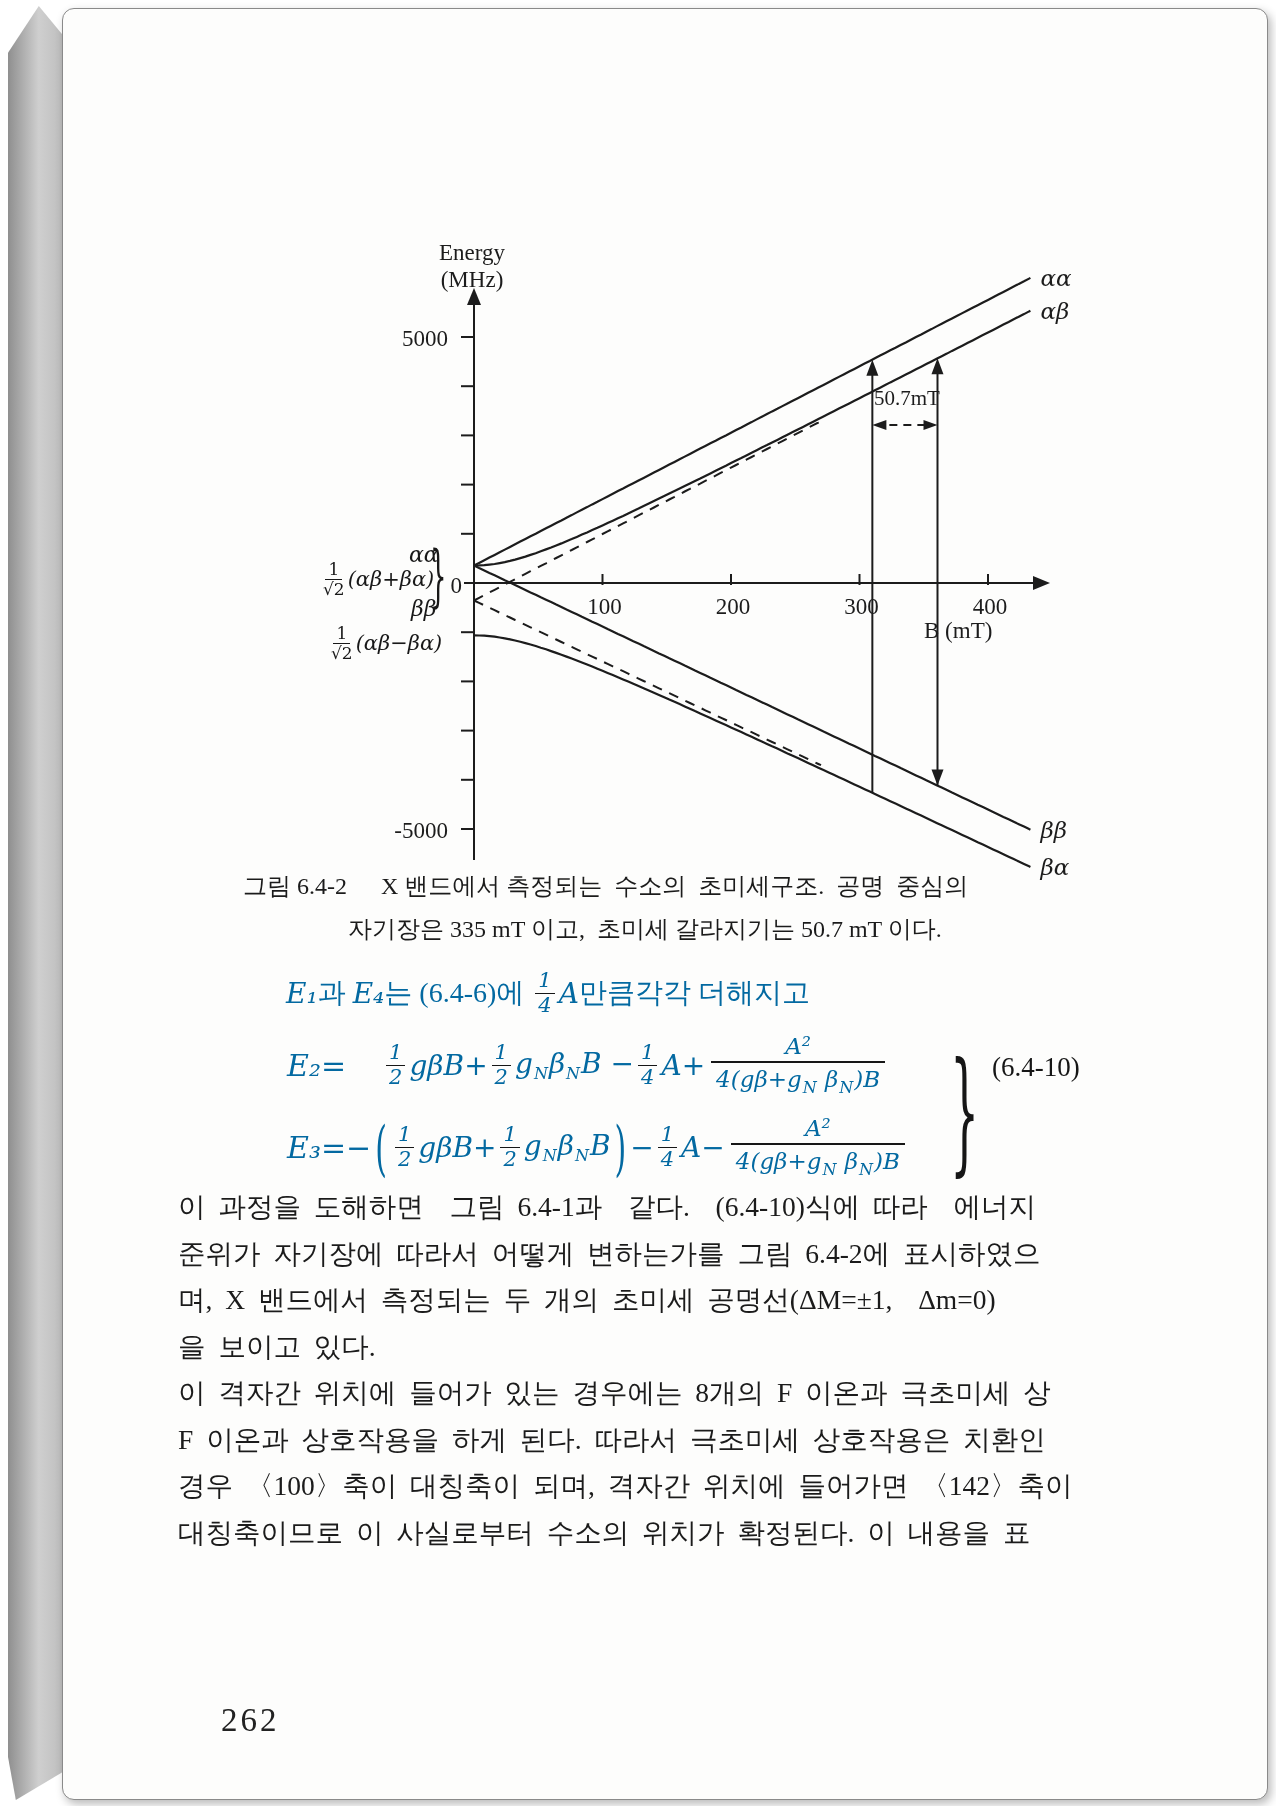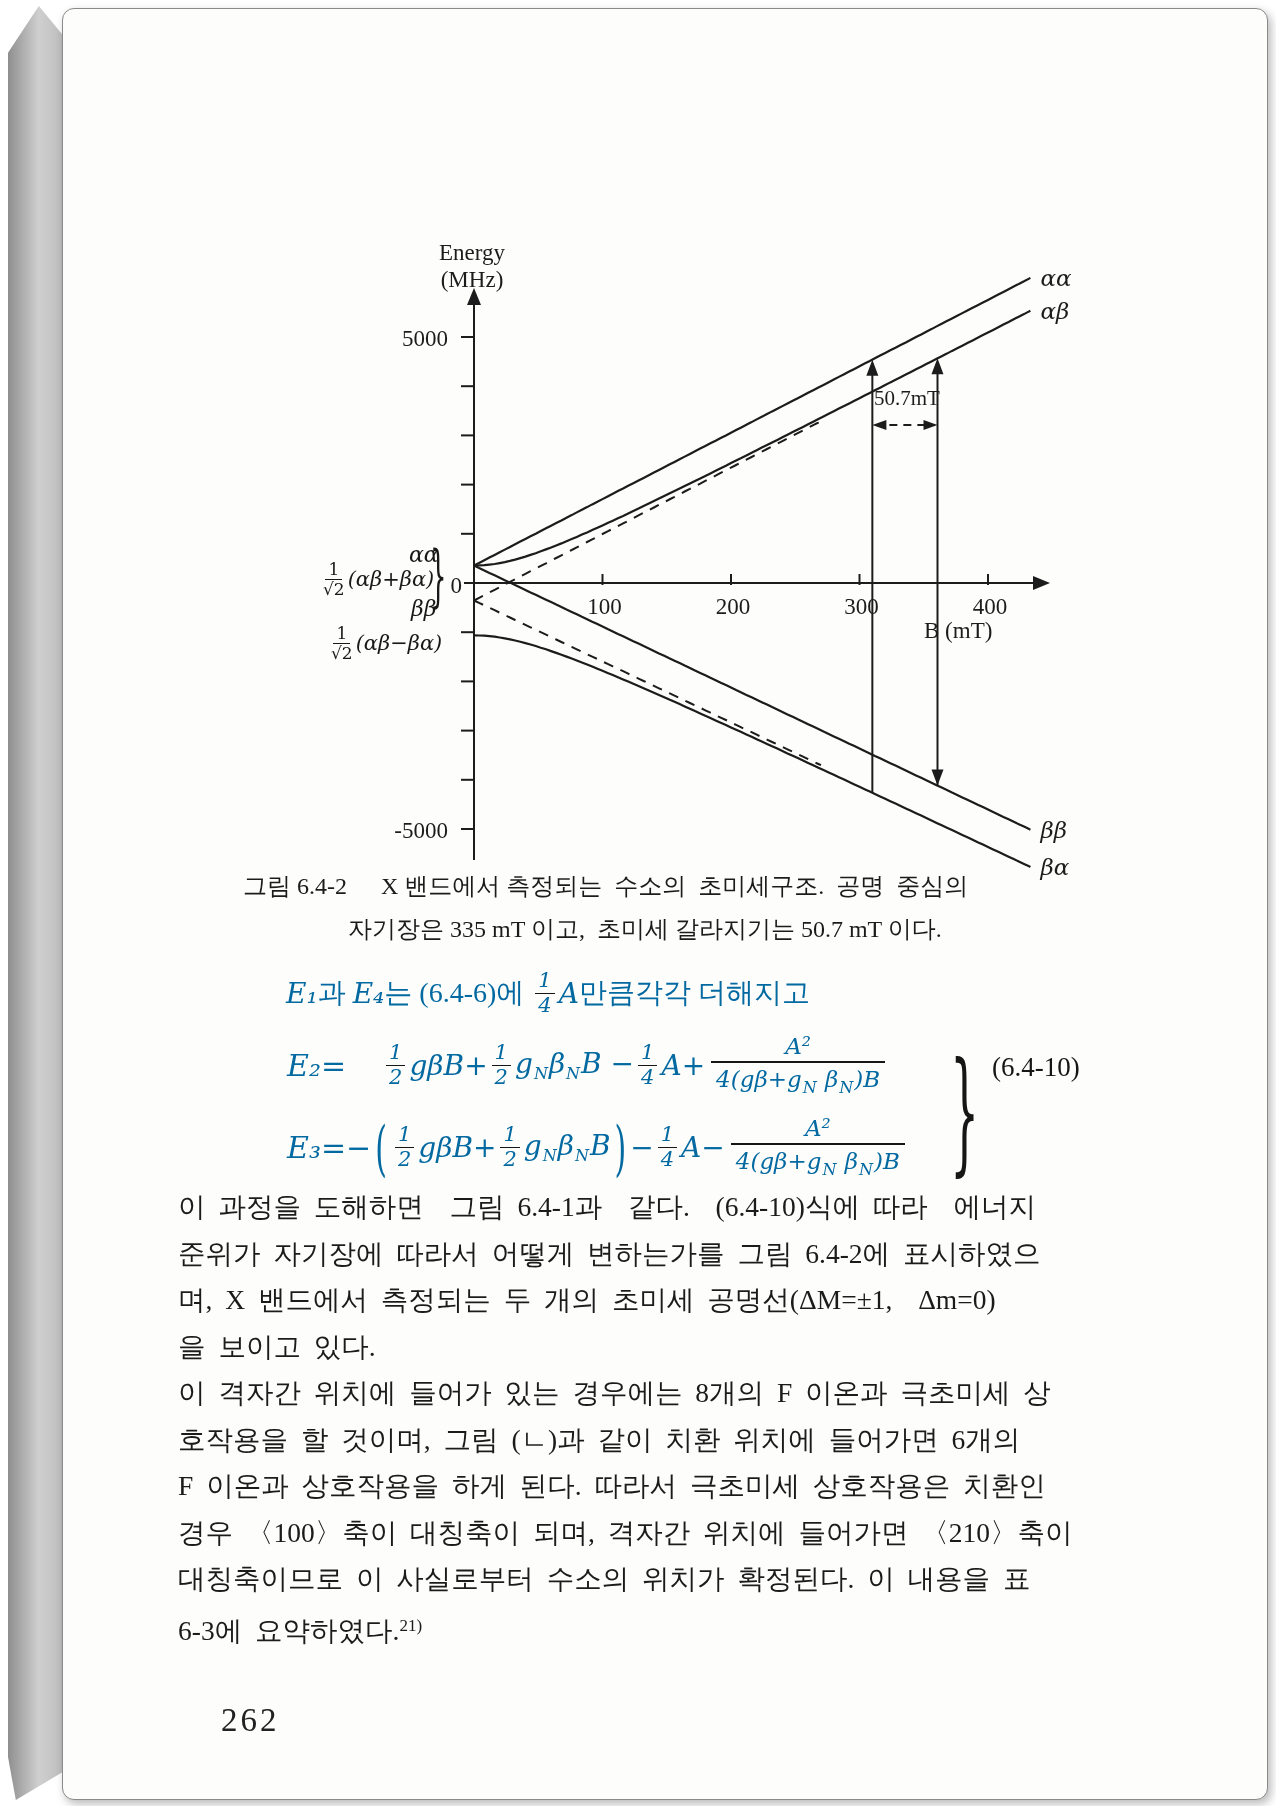--- a/index.html
+++ b/index.html
@@ -167,20 +167,18 @@
 
 <div class="bigbrace" style="left:950px;top:1032px">}</div>
 <div class="eqtag" style="left:992px;top:1052px">(6.4-10)</div>
 
 <div class="bodytext" style="left:178px;top:1184px;width:936px">
   <div class="bl">이 과정을 도해하면  그림 6.4-1과  같다.  (6.4-10)식에 따라  에너지</div>
   <div class="bl">준위가 자기장에 따라서 어떻게 변하는가를 그림 6.4-2에 표시하였으</div>
   <div class="bl">며, X 밴드에서 측정되는 두 개의 초미세 공명선(ΔM=±1,  Δm=0)</div>
   <div class="bl">을 보이고 있다.</div>
   <div class="bl">이 격자간 위치에 들어가 있는 경우에는 8개의 F 이온과 극초미세 상</div>
-  <div class="bl">호작용을 할 것이며, 그림 (ㄴ)과 같이 치환 위치에 들어가면 6개의</div>
   <div class="bl">F 이온과 상호작용을 하게 된다. 따라서 극초미세 상호작용은 치환인</div>
-  <div class="bl">경우 〈100〉축이 대칭축이 되며, 격자간 위치에 들어가면 〈210〉축이</div>
+  <div class="bl">경우 〈100〉축이 대칭축이 되며, 격자간 위치에 들어가면 〈142〉축이</div>
   <div class="bl">대칭축이므로 이 사실로부터 수소의 위치가 확정된다. 이 내용을 표</div>
-  <div class="bl"><span>6-3에 요약하였다.</span><sup class="fnm">21)</sup></div>
 </div>
 
 <div class="pagenum" style="left:221px;top:1702px">262</div>
 
 </body></html>

